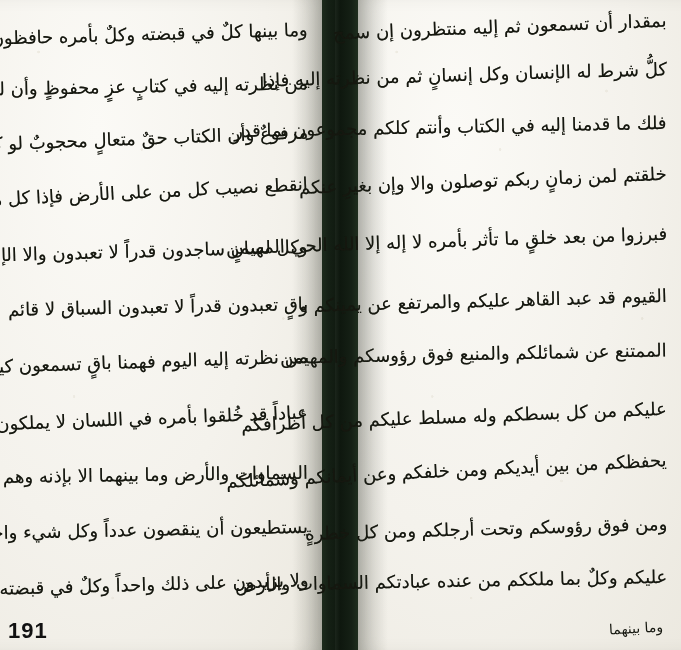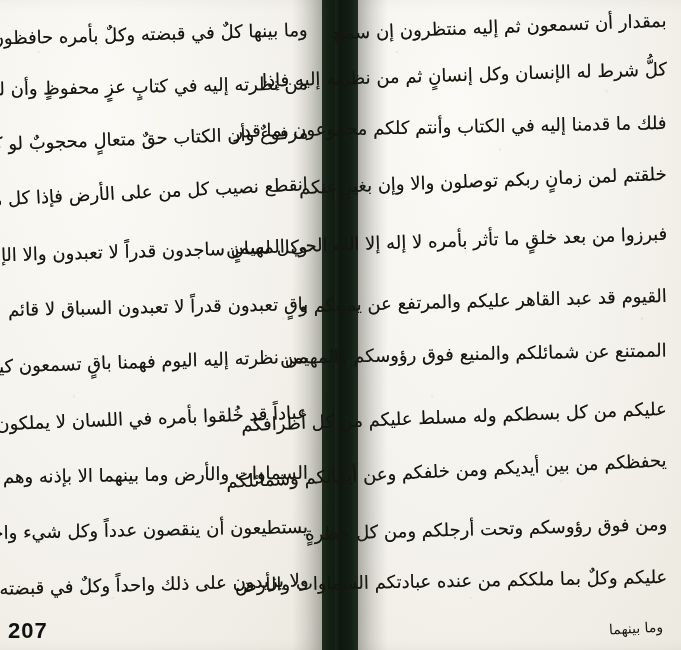--- a/index.html
+++ b/index.html
@@ -145,21 +145,21 @@
       <div class="ln s1" style="top:130px;">مرفوعٌ وأن الكتاب حقٌ متعالٍ محجوبٌ لو كشفه</div>
       <div class="ln s3" style="top:184px;">انقطع نصيب كل من على الأرض فإذا كل من يرى</div>
       <div class="ln s0" style="top:243px;">وكل لسانٍ ساجدون قدراً لا تعبدون والا الإنسان أنتم</div>
       <div class="ln s2" style="top:298px;">باقٍ تعبدون قدراً لا تعبدون السباق لا قائم</div>
       <div class="ln s4" style="top:354px;">من نظرته إليه اليوم فهمنا باقٍ تسمعون كيف تسمعون</div>
       <div class="ln s1" style="top:410px;">عباداً قد خُلقوا بأمره في اللسان لا يملكون شيئاً</div>
       <div class="ln s5" style="top:466px;">السماوات والأرض وما بينهما الا بإذنه وهم لا</div>
       <div class="ln s2" style="top:521px;">يستطيعون أن ينقصون عدداً وكل شيء واحدٌ</div>
       <div class="ln s0" style="top:576px;">ولا يزيدون على ذلك واحداً وكلٌ في قبضته بكلٍ</div>
     </div>
-    <div id="page-number">207</div>
+    <div id="page-number">191</div>
     <div class="gutter-shadow-l"></div>
   </div>
 
   <div id="gutter">
     <div class="sheen"></div>
   </div>
 
   <div class="leaf right">
     <div class="speckle"></div>
     <div class="lines">

